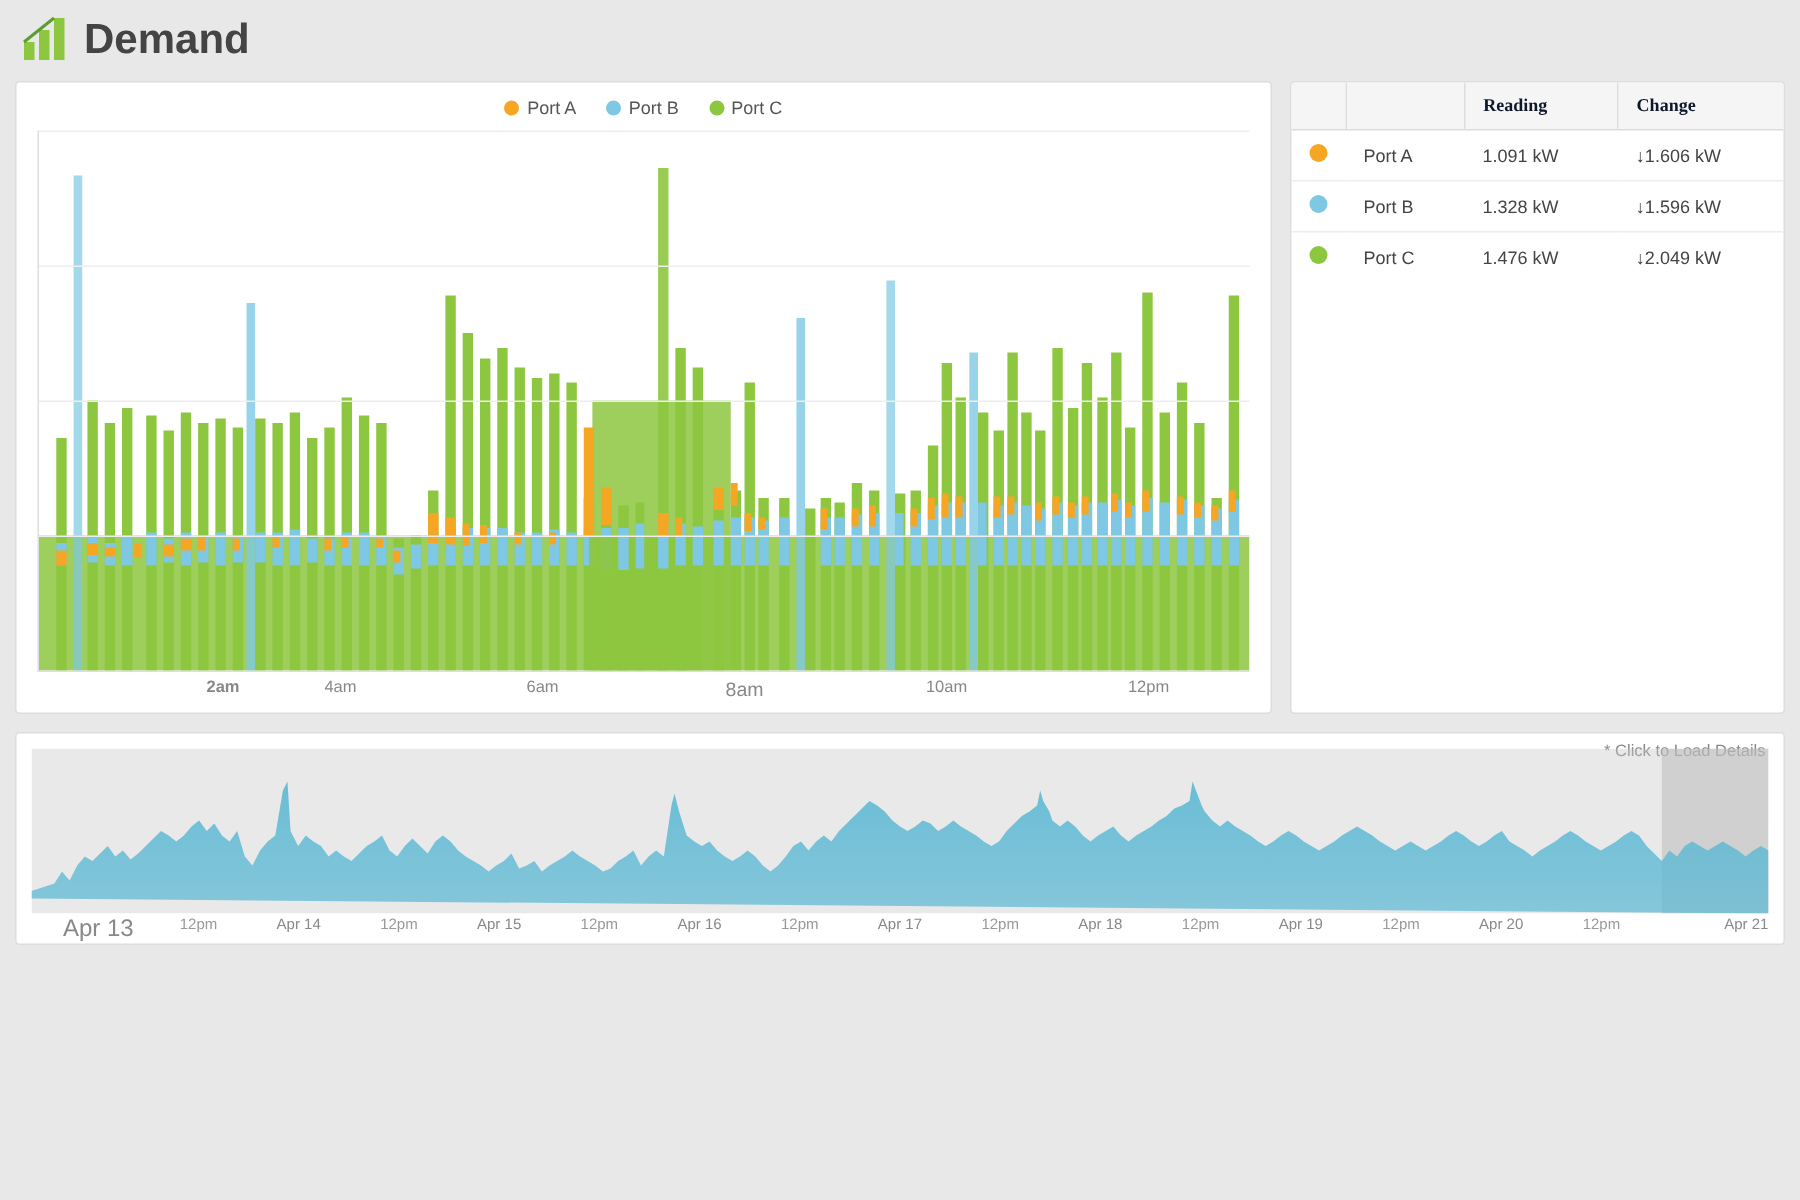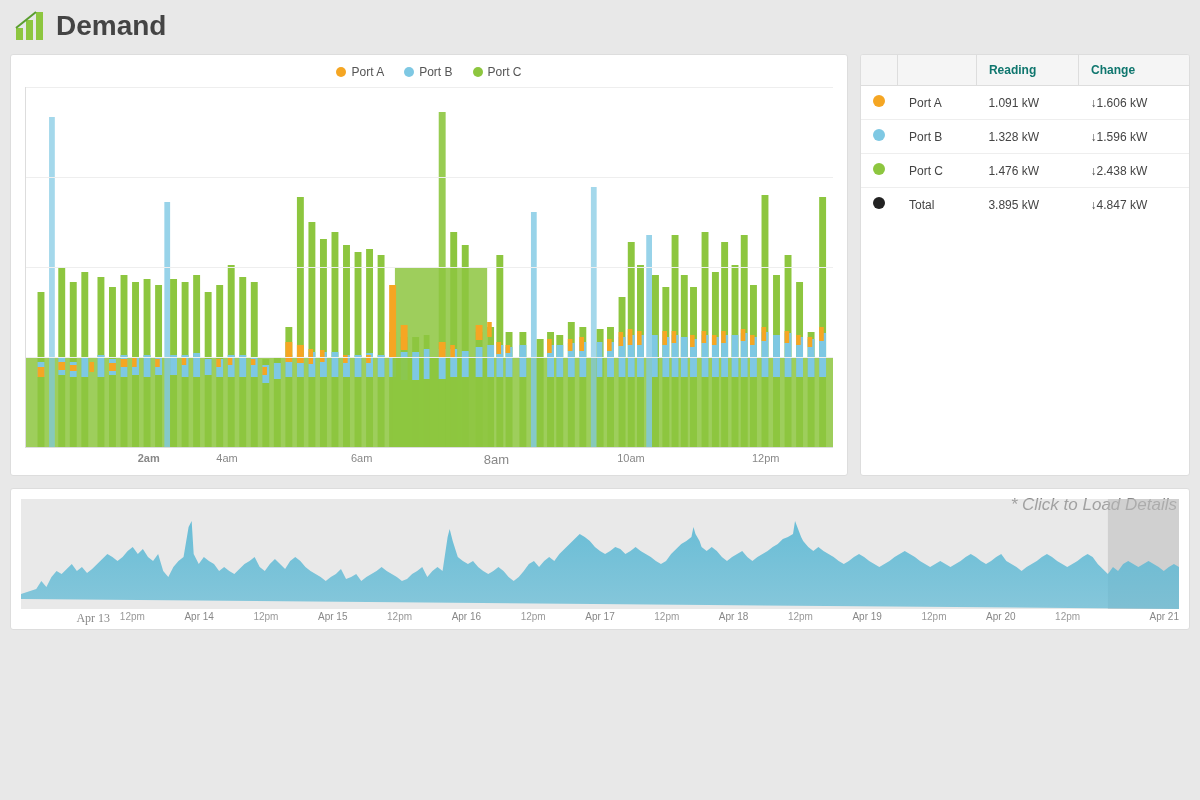--- a/index.html
+++ b/index.html
@@ -103,23 +103,24 @@
     .data-table {
       width: 100%;
       border-collapse: collapse;
     }
     .data-table th {
       background: #f5f5f5;
       border-bottom: 1px solid #ddd;
       border-left: 1px solid #ddd;
       padding: 8px 12px;
       font-weight: 600;
-      color: #0f766e;
+      color: #0f172a;
       font-size: 12px;
       text-align: left;
+      font-family: Liberation Serif, serif;
     }
     .data-table td {
       padding: 9px 12px;
       border-bottom: 1px solid #eee;
       font-size: 12px;
       color: #444;
     }
     .data-table tr:last-child td {
       border-bottom: none;
     }
@@ -144,23 +145,22 @@
       background: #fff;
       border: 1px solid #ddd;
       border-radius: 3px;
       padding: 6px 10px 0 10px;
       position: relative;
     }
     .click-hint {
       position: absolute;
       right: 12px;
       top: 6px;
-      font-size: 17px;
+      font-size: 11px;
       color: #888;
-      font-style: italic;
     }
     .mini-chart-wrap {
       position: relative;
       height: 130px;
       margin-top: 4px;
     }
     .mini-chart-inner {
       width: 100%;
       height: 110px;
       position: relative;
@@ -506,27 +506,21 @@
         <tr>
           <td class="dot-cell"><span class="row-dot" style="background:#7ec8e3;"></span></td>
           <td>Port B</td>
           <td class="reading-val">1.328 kW</td>
           <td class="change-val">↓1.596 kW</td>
         </tr>
         <tr>
           <td class="dot-cell"><span class="row-dot" style="background:#8dc63f;"></span></td>
           <td>Port C</td>
           <td class="reading-val">1.476 kW</td>
-          <td class="change-val">↓2.438 kW</td>
-        </tr>
-        <tr>
-          <td class="dot-cell"><span class="row-dot" style="background:#222;"></span></td>
-          <td>Total</td>
-          <td class="reading-val">3.895 kW</td>
-          <td class="change-val">↓4.847 kW</td>
+          <td class="change-val">↓2.049 kW</td>
         </tr>
       </tbody>
     </table>
   </div>
 </div>
 
 <div class="bottom-panel">
   <span class="click-hint">* Click to Load Details</span>
   <div class="mini-chart-wrap">
     <div class="mini-chart-inner">
@@ -564,21 +558,21 @@
           L935,55 L940,58 L945,62 L950,65 L955,62 L960,58 L965,55 L970,62 L975,65 L980,68 L985,72
           L990,68 L995,65 L1000,62 L1005,58 L1010,55 L1015,58 L1020,62 L1025,65 L1030,68 L1035,65
           L1040,62 L1045,58 L1050,55 L1055,58 L1060,65 L1065,70 L1070,75 L1075,68 L1080,72 L1085,65
           L1090,62 L1095,65 L1100,68 L1105,65 L1110,62 L1115,65 L1120,68 L1125,72 L1130,68 L1135,65
           L1140,68 L1140,110 Z
         " fill="url(#areaGrad)"></path>
       </svg>
     </div>
 
     <div style="display:flex; padding:0 0; margin-top:2px;">
-      <span style="font-size:12px; color:#888; flex:1; text-align:right;font-family:Liberation Serif, serif;">Apr 13</span>
+      <span style="font-size:16px; color:#888; flex:1; text-align:center;">Apr 13</span>
       <span style="font-size:10px; color:#999; flex:0.5; text-align:center;">12pm</span>
       <span style="font-size:10px; color:#888; flex:1; text-align:center;">Apr 14</span>
       <span style="font-size:10px; color:#999; flex:0.5; text-align:center;">12pm</span>
       <span style="font-size:10px; color:#888; flex:1; text-align:center;">Apr 15</span>
       <span style="font-size:10px; color:#999; flex:0.5; text-align:center;">12pm</span>
       <span style="font-size:10px; color:#888; flex:1; text-align:center;">Apr 16</span>
       <span style="font-size:10px; color:#999; flex:0.5; text-align:center;">12pm</span>
       <span style="font-size:10px; color:#888; flex:1; text-align:center;">Apr 17</span>
       <span style="font-size:10px; color:#999; flex:0.5; text-align:center;">12pm</span>
       <span style="font-size:10px; color:#888; flex:1; text-align:center;">Apr 18</span>

